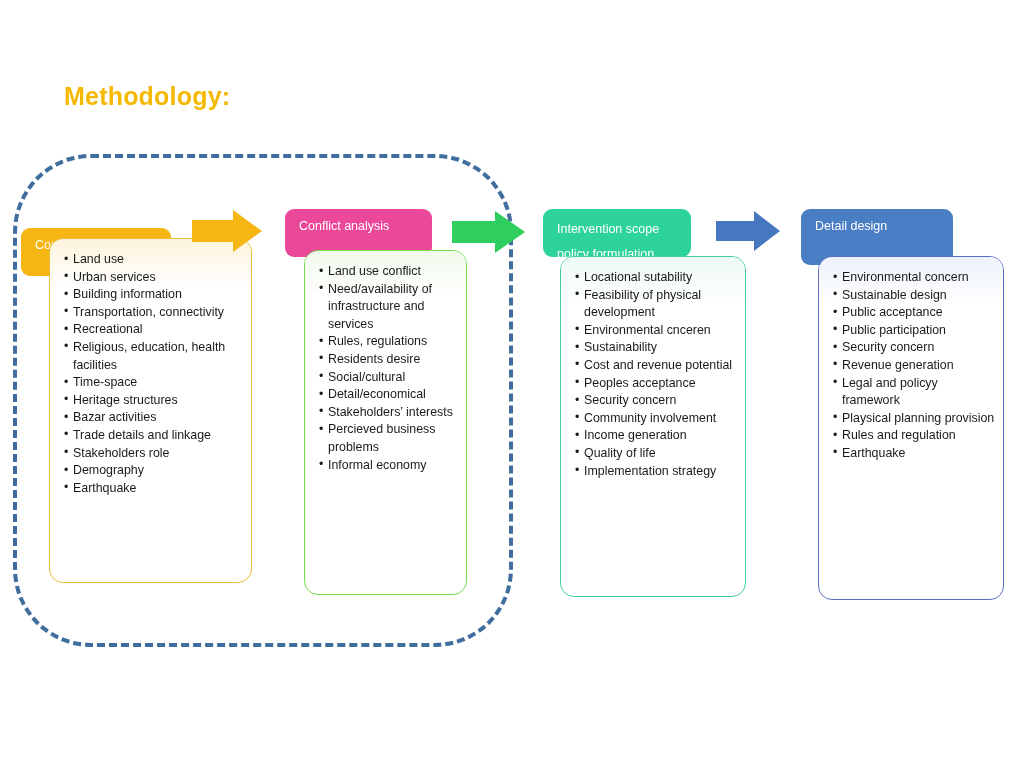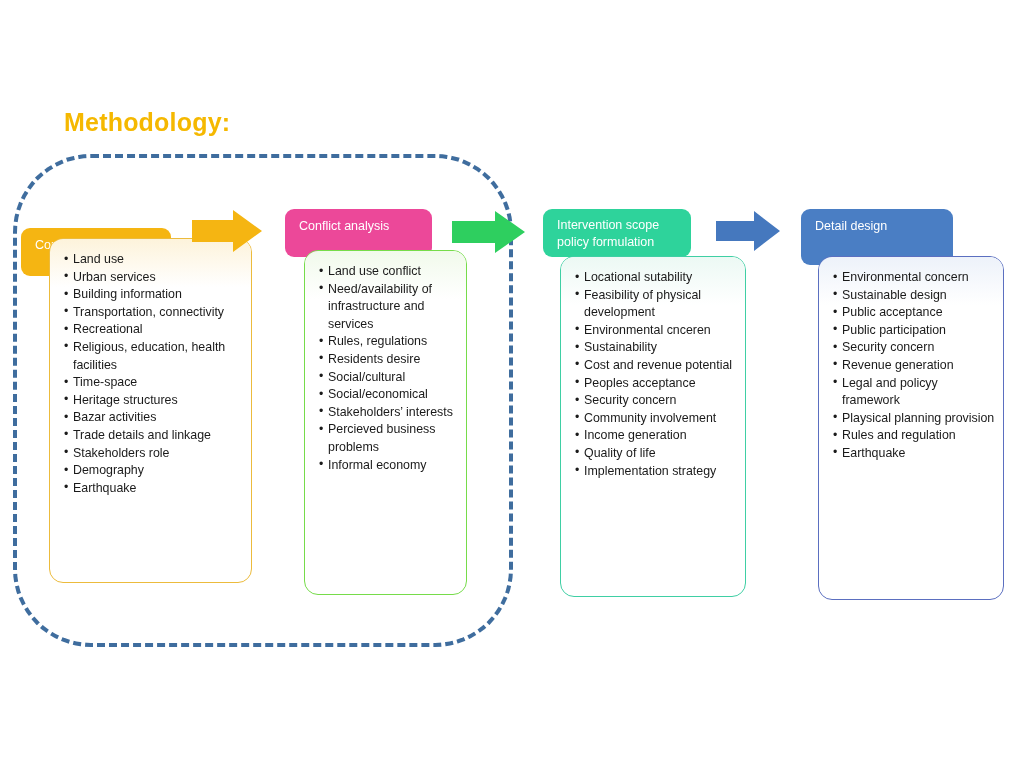--- a/index.html
+++ b/index.html
@@ -19,21 +19,21 @@
     position: absolute;
     left: 0; top: 0;
     width: 1024px;
     height: 768px;
   }
 
   
   #page-title {
     position: absolute;
     left: 64px;
-    top: 108px;
+    top: 82px;
     font-size: 25px;
     font-weight: bold;
     color: #f5b800;
     letter-spacing: 0.2px;
     white-space: nowrap;
   }
 
   
   #group-border {
     position: absolute;
@@ -153,30 +153,30 @@
       <span>Conflict analysis</span>
     </div>
     <div class="stage-body" style="left:19px; top:41px; width:163px; height:345px; border-color:#76dc4a;">
       <div class="body-sheen" style="background:linear-gradient(180deg,#f1faeb 0%, #ffffff 100%);"></div>
       <ul class="bullets">
         <li>Land use conflict</li>
         <li>Need/availability  of infrastructure and services</li>
         <li>Rules, regulations</li>
         <li>Residents desire</li>
         <li>Social/cultural</li>
-        <li>Social/economical</li>
+        <li>Detail/economical</li>
         <li>Stakeholders’ interests</li>
         <li>Percieved business problems</li>
         <li>Informal economy</li>
       </ul>
     </div>
   </div>
 
   <div class="stage" id="stage-2" style="left:543px; top:209px; width:215px; height:390px;">
-    <div class="stage-header" style="width:148px; height:48px; background:#2ed39b; line-height:17px; padding-top:8px;">
+    <div class="stage-header" style="width:148px; height:48px; background:#2ed39b; line-height:25px; padding-top:8px;">
       <span>Intervention scope policy formulation</span>
     </div>
     <div class="stage-body" style="left:17px; top:47px; width:186px; height:341px; border-color:#3fcfa4;">
       <div class="body-sheen" style="background:linear-gradient(180deg,#ecf9f4 0%, #ffffff 100%);"></div>
       <ul class="bullets">
         <li>Locational sutability</li>
         <li>Feasibility of physical development</li>
         <li>Environmental cnceren</li>
         <li>Sustainability</li>
         <li>Cost and revenue potential</li>

